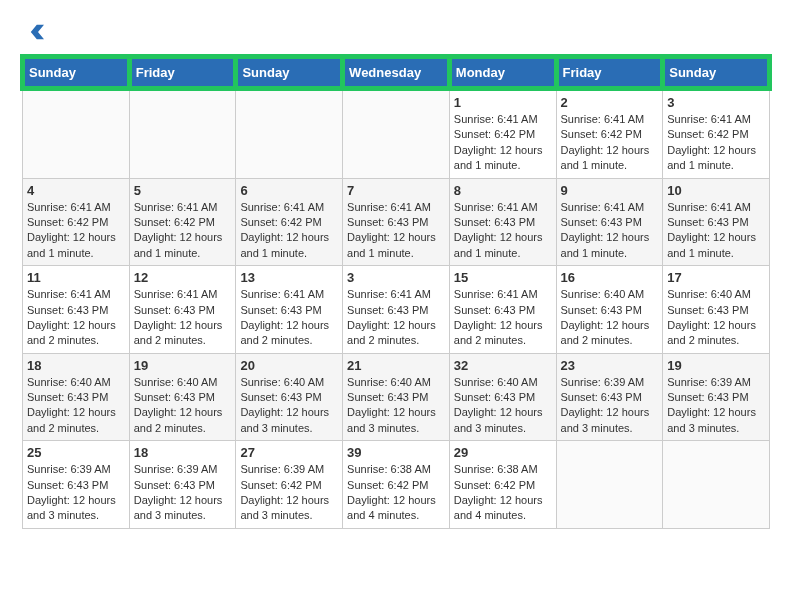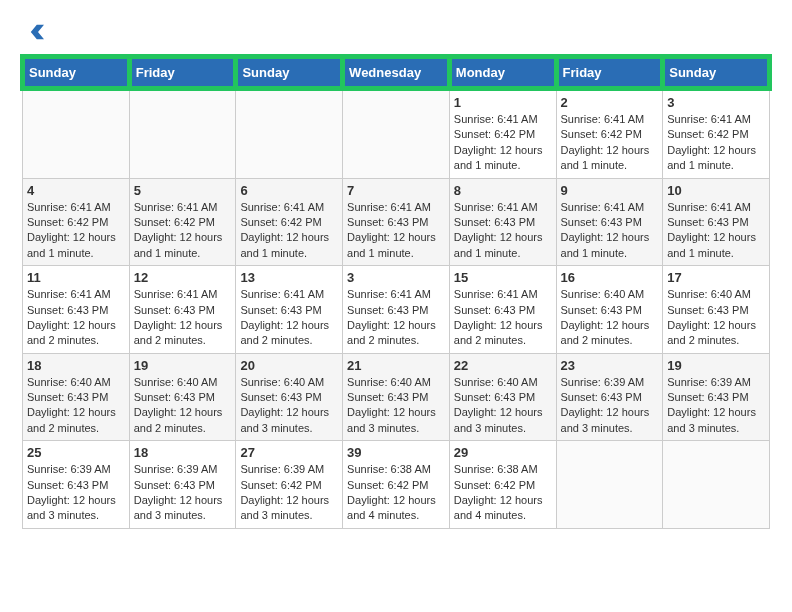--- a/index.html
+++ b/index.html
@@ -275,21 +275,21 @@
 and 3 minutes.</div>
         </td>
         <td>
           <span class="day-num">21</span>
           <div class="cell-info">Sunrise: 6:40 AM
 Sunset: 6:43 PM
 Daylight: 12 hours
 and 3 minutes.</div>
         </td>
         <td>
-          <span class="day-num">22</span>
+          <span class="day-num">32</span>
           <div class="cell-info">Sunrise: 6:40 AM
 Sunset: 6:43 PM
 Daylight: 12 hours
 and 3 minutes.</div>
         </td>
         <td>
           <span class="day-num">23</span>
           <div class="cell-info">Sunrise: 6:39 AM
 Sunset: 6:43 PM
 Daylight: 12 hours

